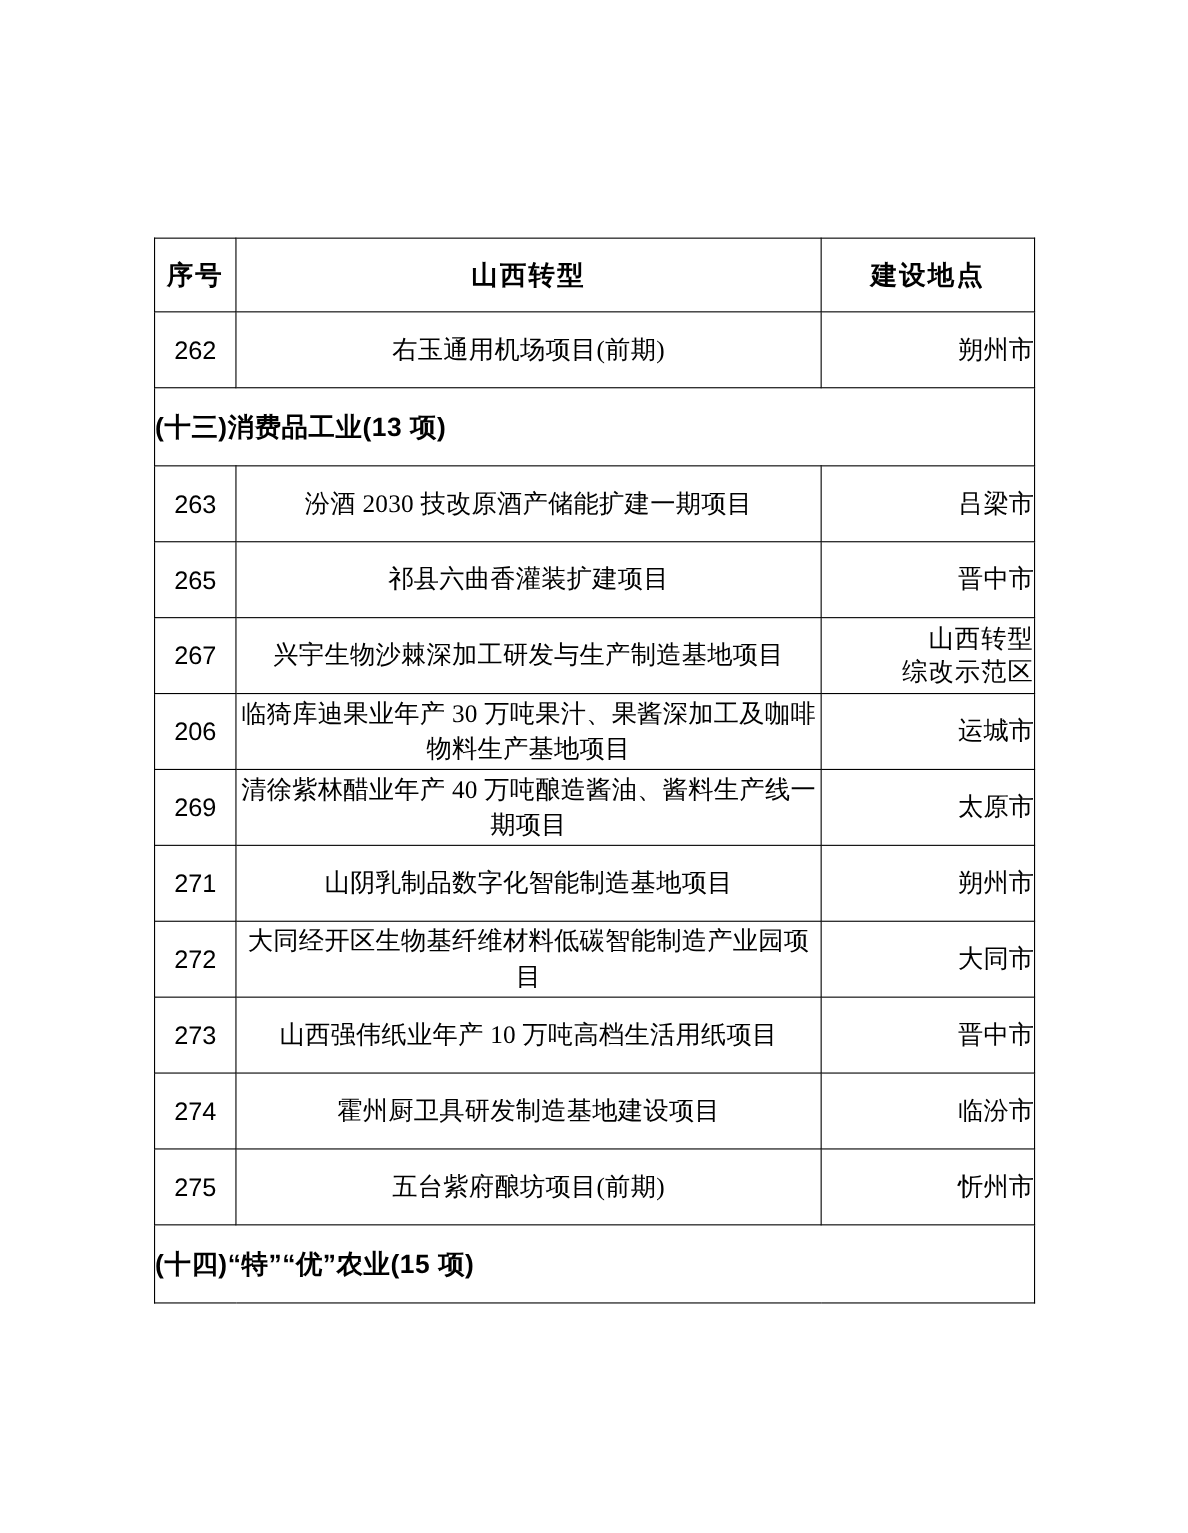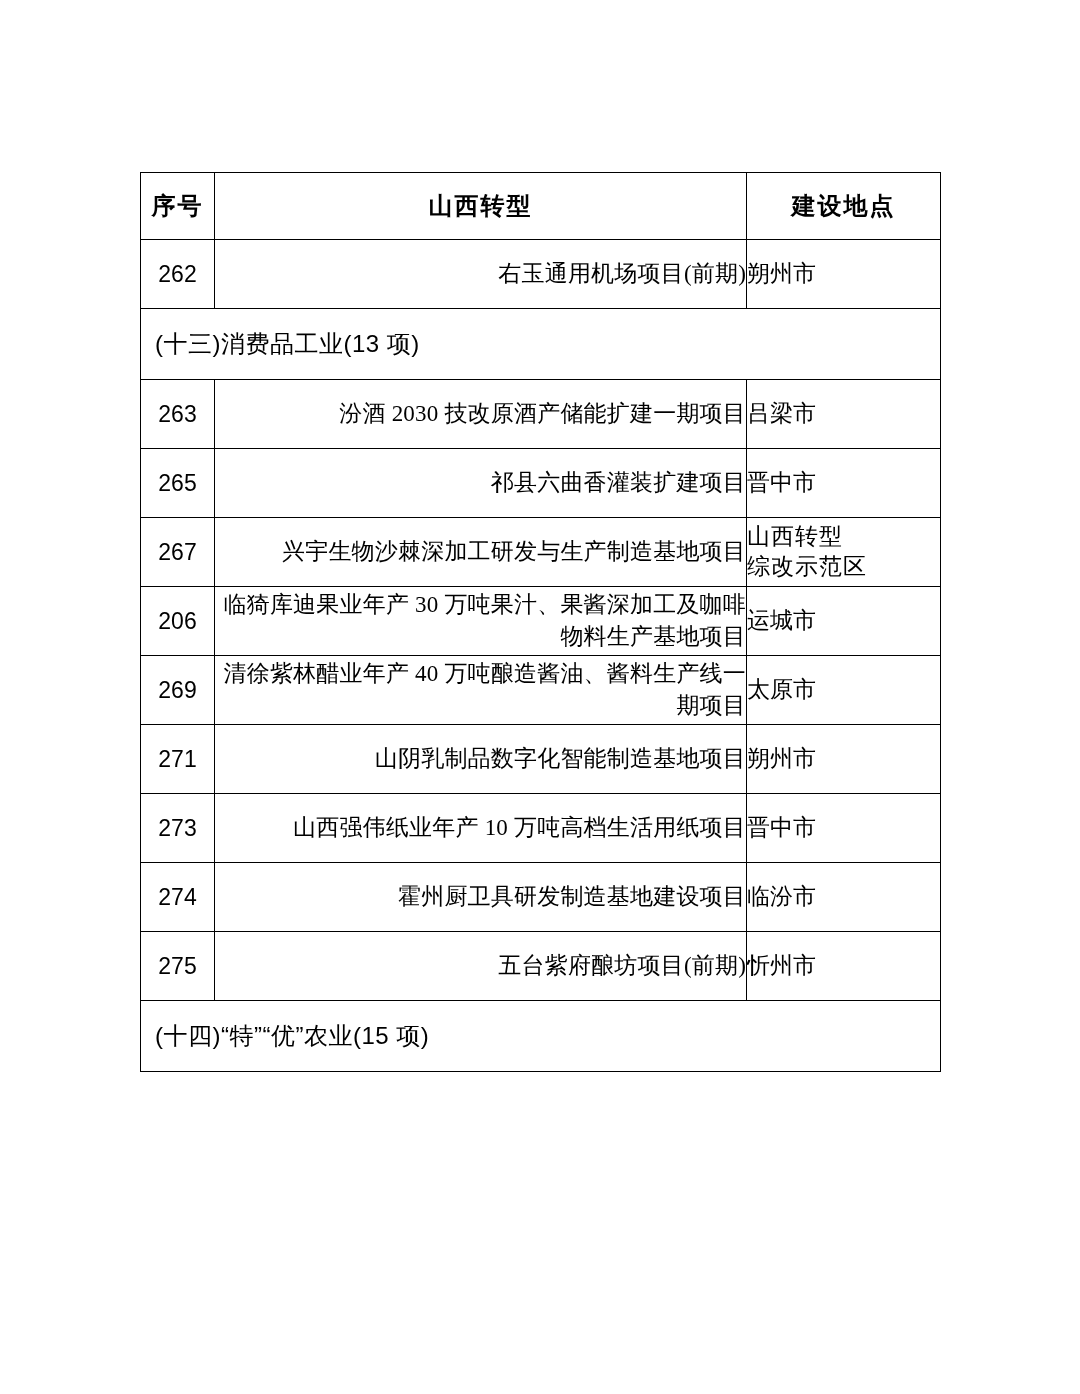--- a/index.html
+++ b/index.html
@@ -25,20 +25,21 @@
   .table-wrap {
     position: absolute;
     left: 140px;
     top: 172px;
     width: 800px;
   }
   table.doc-table {
     border-collapse: collapse;
     width: 800px;
     table-layout: fixed;
+    margin-top: 44px;
   }
   table.doc-table td, table.doc-table th {
     border: 1.5px solid #000;
     padding: 0;
     vertical-align: middle;
   }
   col.c-num { width: 74px; }
   col.c-name { width: 532px; }
   col.c-place { width: 194px; }
 
@@ -49,44 +50,43 @@
     font-size: 24px;
     letter-spacing: 2px;
     font-family: "Liberation Sans", "DejaVu Sans", sans-serif;
   }
   .row-num {
     text-align: center;
     font-size: 23px;
     font-family: Liberation Sans, sans-serif;
   }
   .row-name {
-    text-align: right;
+    text-align: center;
     font-size: 23px;
     padding: 6px 10px 6px 14px;
     line-height: 1.38;
     letter-spacing: 0.2px;
   }
   .row-place {
-    text-align: left;
+    text-align: right;
     font-size: 23px;
     line-height: 1.3;
     padding: 4px 4px;
   }
   .row-place .two-line {
     display: block;
     letter-spacing: 1px;
   }
   tr.single td { height: 68px; }
   tr.double td { height: 68px; }
   tr.section td {
     height: 70px;
     text-align: left;
     font-size: 24px;
-    font-weight: normal;
-    padding-left: 14px;
+    font-weight: bold;
     font-family: "Liberation Sans", "DejaVu Sans", sans-serif;
     letter-spacing: 0.5px;
   }
 </style>
 </head>
 <body>
 
 <div class="page">
   <div class="table-wrap">
     <table class="doc-table">
@@ -136,20 +136,25 @@
             <td class="row-num">269</td>
             <td class="row-name">清徐紫林醋业年产 40 万吨酿造酱油、酱料生产线一期项目</td>
             <td class="row-place">太原市</td>
           </tr>
           <tr class="single">
             <td class="row-num">271</td>
             <td class="row-name">山阴乳制品数字化智能制造基地项目</td>
             <td class="row-place">朔州市</td>
           </tr>
           <tr class="double">
+            <td class="row-num">272</td>
+            <td class="row-name">大同经开区生物基纤维材料低碳智能制造产业园项目</td>
+            <td class="row-place">大同市</td>
+          </tr>
+          <tr class="double">
             <td class="row-num">273</td>
             <td class="row-name">山西强伟纸业年产 10 万吨高档生活用纸项目</td>
             <td class="row-place">晋中市</td>
           </tr>
           <tr class="single">
             <td class="row-num">274</td>
             <td class="row-name">霍州厨卫具研发制造基地建设项目</td>
             <td class="row-place">临汾市</td>
           </tr>
           <tr class="single">

